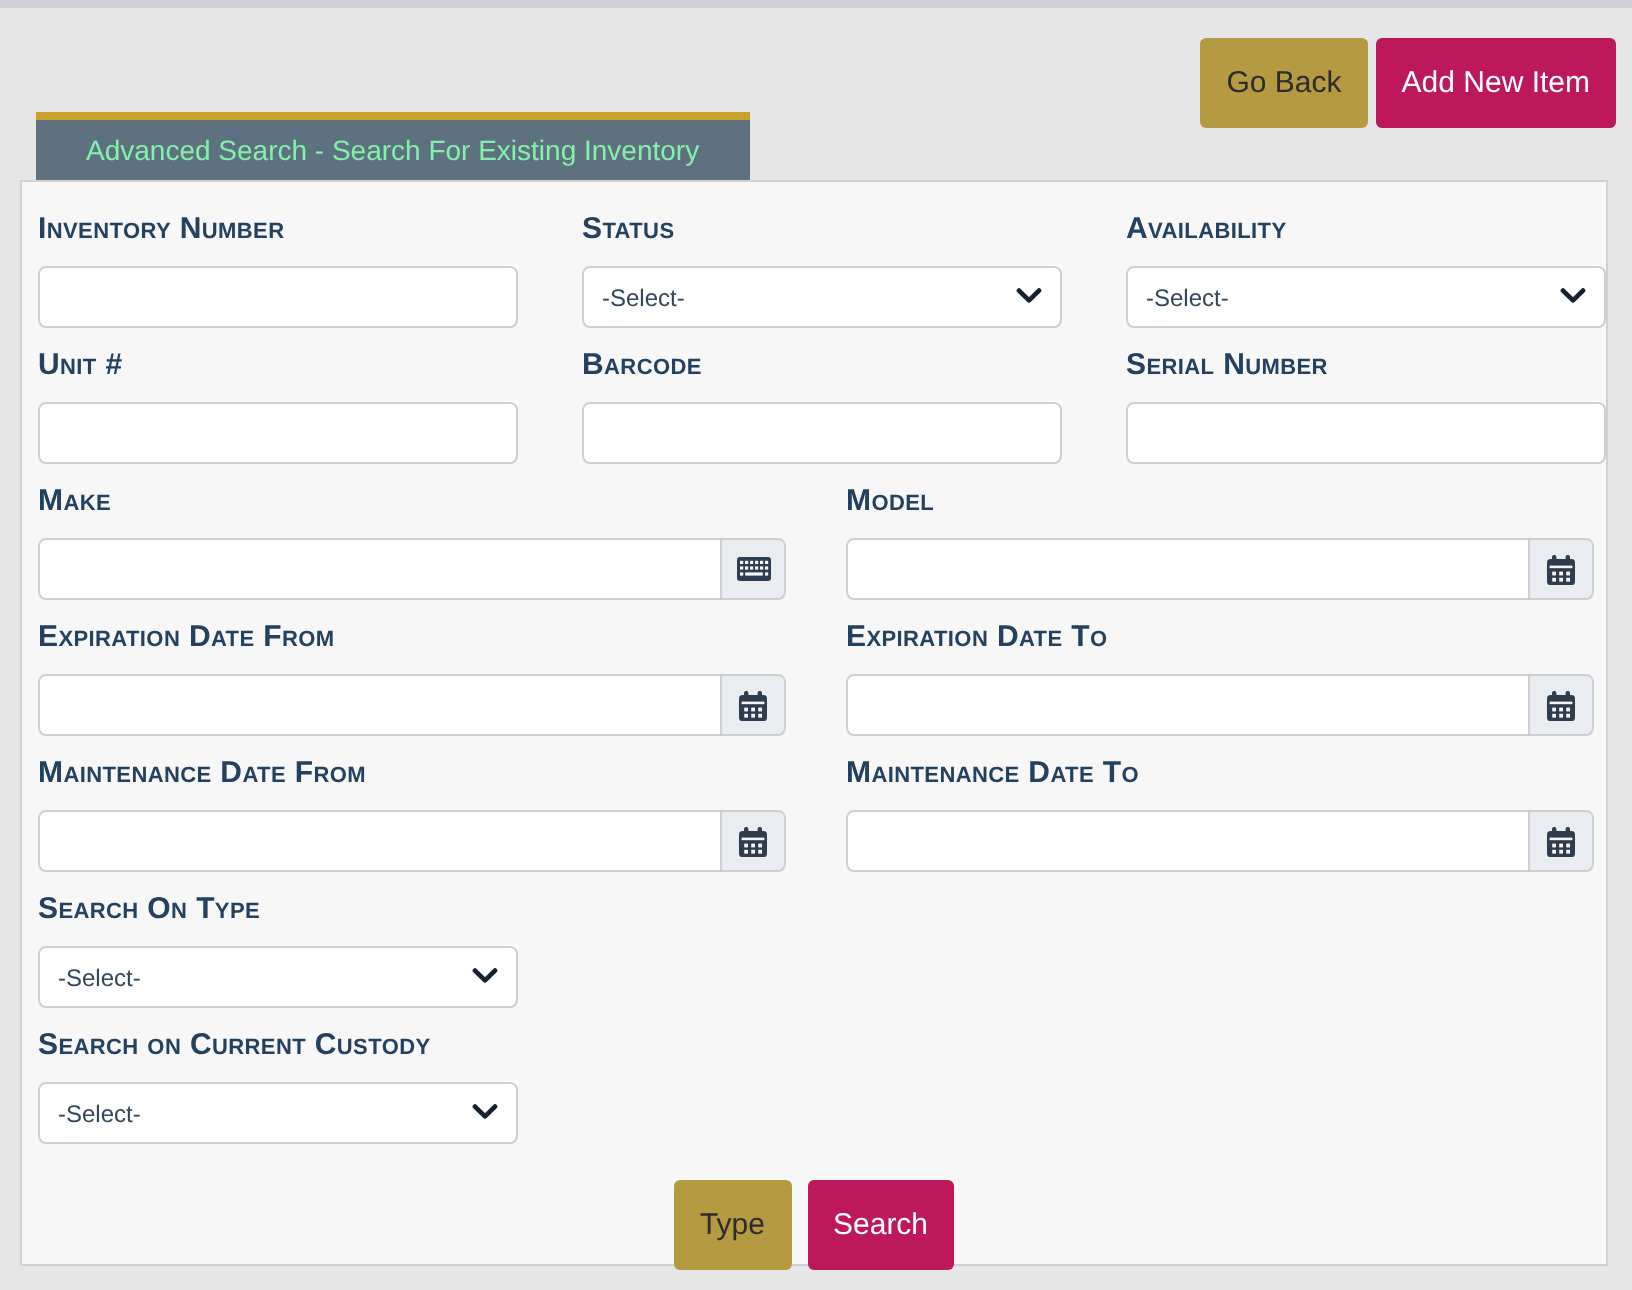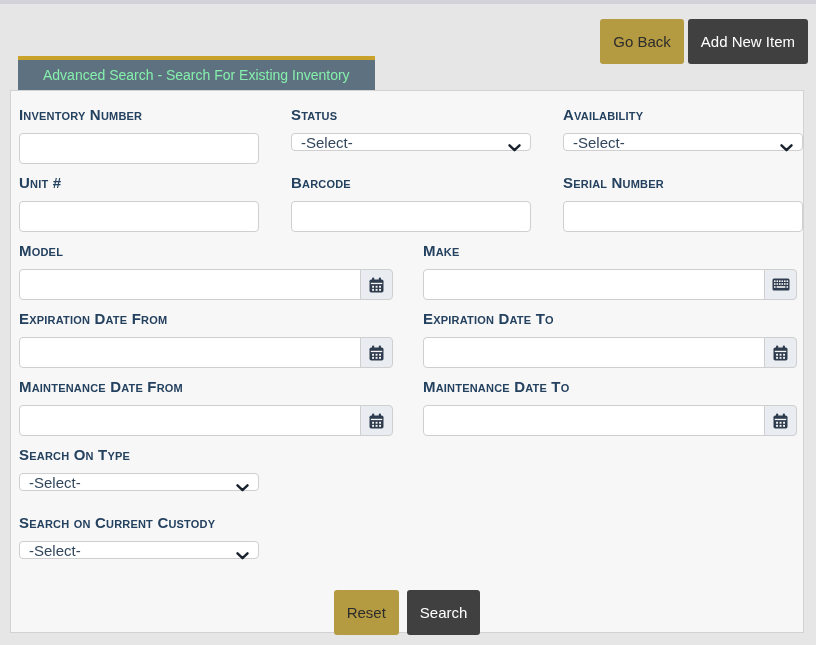--- a/index.html
+++ b/index.html
@@ -17,21 +17,21 @@
   .header-actions {
     position: absolute; top: 19px; right: 8px;
     display: flex; gap: 4px;
   }
   .btn {
     height: 45px; padding: 0 13px; border: none; border-radius: 3px;
     font-family: "Liberation Sans", sans-serif; font-size: 15px; cursor: pointer;
     display: inline-flex; align-items: center; justify-content: center;
   }
   .btn-gold { background: #b49a41; color: #2c2c2c; }
-  .btn-slate { background: #404040; color: #ffffff; }
+  .btn-slate { background: #be185d; color: #ffffff; }
   .tab {
     position: absolute; left: 18px; top: 56px;
     background: #5d7181; border-top: 4px solid #c9a22b;
     color: #86efac; font-weight: normal; font-size: 14px;
     padding: 7px 25px 9px 25px; white-space: nowrap;
   }
   .panel {
     position: absolute; left: 10px; top: 90px;
     width: 794px; height: 543px;
     background: #f7f7f7; border: 1px solid #d2d2d2;
@@ -57,25 +57,25 @@
   }
   .single { width: 240px; margin-bottom: 11px; }
   .text-input {
     width: 100%; height: 31px;
     border: 1px solid #cfcfcf; border-radius: 4px;
     background: #ffffff; padding: 0 8px;
     font-family: "Liberation Sans", sans-serif; font-size: 14px; color: #333333;
   }
   .select-wrap { position: relative; width: 100%; height: 31px; }
   .select-wrap select {
-    width: 100%; height: 18px;
+    width: 100%; height: 31px;
     appearance: none; -webkit-appearance: none; -moz-appearance: none;
     border: 1px solid #cfcfcf; border-radius: 4px;
     background: #ffffff; padding: 0 26px 0 9px;
-    font-family: "Liberation Sans", sans-serif; font-size: 15px; color: #33475c;
+    font-family: "Liberation Sans", sans-serif; font-size: 12px; color: #33475c;
     cursor: pointer;
   }
   .chev { position: absolute; right: 10px; top: 11px; pointer-events: none; line-height: 0; }
   .input-group { display: flex; height: 31px; width: 100%; }
   .input-group .text-input { flex: 1; border-radius: 4px 0 0 4px; min-width: 0; }
   .addon {
     width: 33px; height: 31px; margin-left: -1px; flex: 0 0 33px;
     background: #e9ecf0; border: 1px solid #cfcfcf; border-radius: 0 4px 4px 0;
     display: flex; align-items: center; justify-content: center; cursor: pointer;
   }
@@ -136,44 +136,20 @@
       <label class="field-label">Barcode</label>
       <input type="text" class="text-input" value="" style="">
     </div>
     <div>
       <label class="field-label">Serial Number</label>
       <input type="text" class="text-input" value="" style="">
     </div>
   </div>
 
   <div class="grid-2">
-    <div>
-      <label class="field-label">Model</label>
-      <div class="input-group">
-        <input type="text" class="text-input" value="" style="">
-        <span class="addon">
-          <span class="icon">
-            <svg width="15" height="16" viewBox="0 0 15 16">
-              <rect x="0.5" y="2.5" width="14" height="13" rx="1.8" fill="#2e3c4f"></rect>
-              <rect x="3" y="0.5" width="2.2" height="4" rx="1" fill="#2e3c4f"></rect>
-              <rect x="9.8" y="0.5" width="2.2" height="4" rx="1" fill="#2e3c4f"></rect>
-              <rect x="1.8" y="5.8" width="11.4" height="1.3" fill="#f7f7f7"></rect>
-              <g fill="#f7f7f7">
-                <rect x="3.1" y="8.8" width="1.9" height="1.9"></rect>
-                  <rect x="6.6" y="8.8" width="1.9" height="1.9"></rect>
-                  <rect x="10.1" y="8.8" width="1.9" height="1.9"></rect>
-                <rect x="3.1" y="11.9" width="1.9" height="1.9"></rect>
-                  <rect x="6.6" y="11.9" width="1.9" height="1.9"></rect>
-                  <rect x="10.1" y="11.9" width="1.9" height="1.9"></rect>
-              </g>
-            </svg>
-          </span>
-        </span>
-      </div>
-    </div>
     <div>
       <label class="field-label">Make</label>
       <div class="input-group">
         <input type="text" class="text-input" value="" style="">
         <span class="addon">
           <span class="icon">
             <svg width="18" height="13" viewBox="0 0 18 13">
               <rect x="0.5" y="0.5" width="17" height="12" rx="1.5" fill="#2e3c4f"></rect>
               <g fill="#f7f7f7">
                 <rect x="2" y="2.4" width="1.6" height="1.6"></rect>
@@ -190,20 +166,44 @@
                   <rect x="14.5" y="5.2" width="1.6" height="1.6"></rect>
                 <rect x="2" y="8.2" width="1.6" height="1.6"></rect>
                   <rect x="4.6" y="8.2" width="8.8" height="1.6"></rect>
                   <rect x="14.5" y="8.2" width="1.6" height="1.6"></rect>
               </g>
             </svg>
           </span>
         </span>
       </div>
     </div>
+    <div>
+      <label class="field-label">Model</label>
+      <div class="input-group">
+        <input type="text" class="text-input" value="" style="">
+        <span class="addon">
+          <span class="icon">
+            <svg width="15" height="16" viewBox="0 0 15 16">
+              <rect x="0.5" y="2.5" width="14" height="13" rx="1.8" fill="#2e3c4f"></rect>
+              <rect x="3" y="0.5" width="2.2" height="4" rx="1" fill="#2e3c4f"></rect>
+              <rect x="9.8" y="0.5" width="2.2" height="4" rx="1" fill="#2e3c4f"></rect>
+              <rect x="1.8" y="5.8" width="11.4" height="1.3" fill="#f7f7f7"></rect>
+              <g fill="#f7f7f7">
+                <rect x="3.1" y="8.8" width="1.9" height="1.9"></rect>
+                  <rect x="6.6" y="8.8" width="1.9" height="1.9"></rect>
+                  <rect x="10.1" y="8.8" width="1.9" height="1.9"></rect>
+                <rect x="3.1" y="11.9" width="1.9" height="1.9"></rect>
+                  <rect x="6.6" y="11.9" width="1.9" height="1.9"></rect>
+                  <rect x="10.1" y="11.9" width="1.9" height="1.9"></rect>
+              </g>
+            </svg>
+          </span>
+        </span>
+      </div>
+    </div>
   </div>
 
   <div class="grid-2">
     <div>
       <label class="field-label">Expiration Date From</label>
       <div class="input-group">
         <input type="text" class="text-input" value="" style="">
         <span class="addon">
           <span class="icon">
             <svg width="15" height="16" viewBox="0 0 15 16">
@@ -319,17 +319,17 @@
       <select><option>-Select-</option></select>
       <span class="chev icon">
         <svg width="13" height="8" viewBox="0 0 13 8">
             <path d="M1.5 1.3 L6.5 6.2 L11.5 1.3" fill="none" stroke="#17222e" stroke-width="2.4" stroke-linecap="round" stroke-linejoin="round"></path>
           </svg>
       </span>
     </div>
   </div>
 
   <div class="form-actions">
-    <button class="btn btn-gold">Reset</button>
+    <button class="btn btn-gold">Type</button>
     <button class="btn btn-slate">Search</button>
   </div>
 
 </div>
 
 </body></html>

